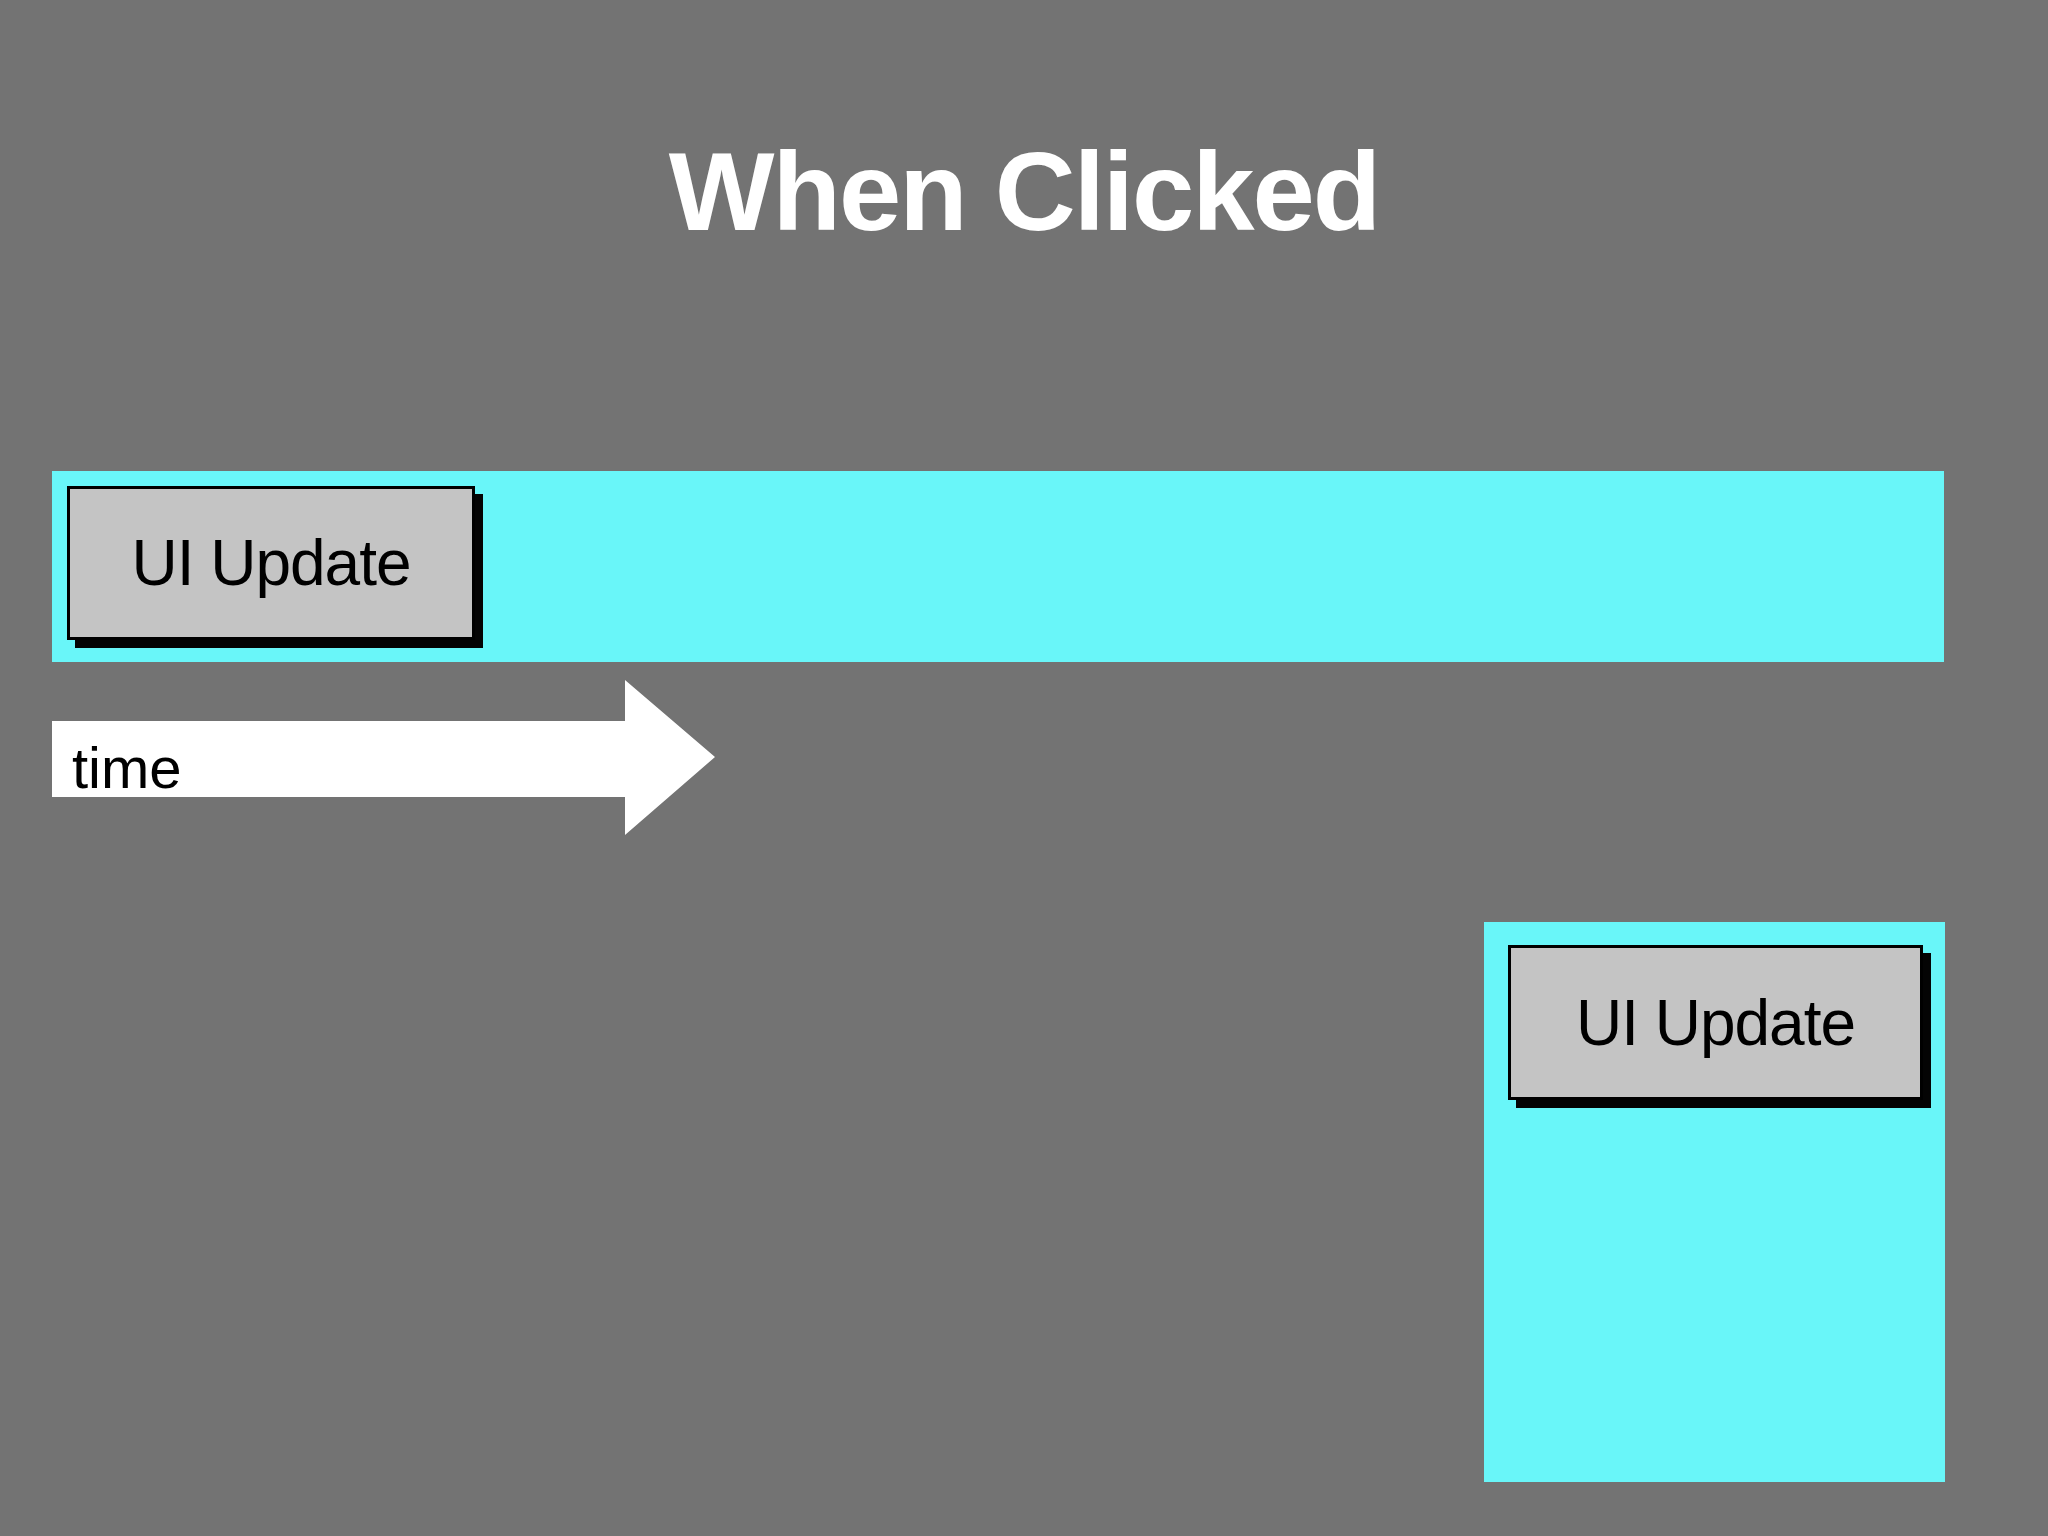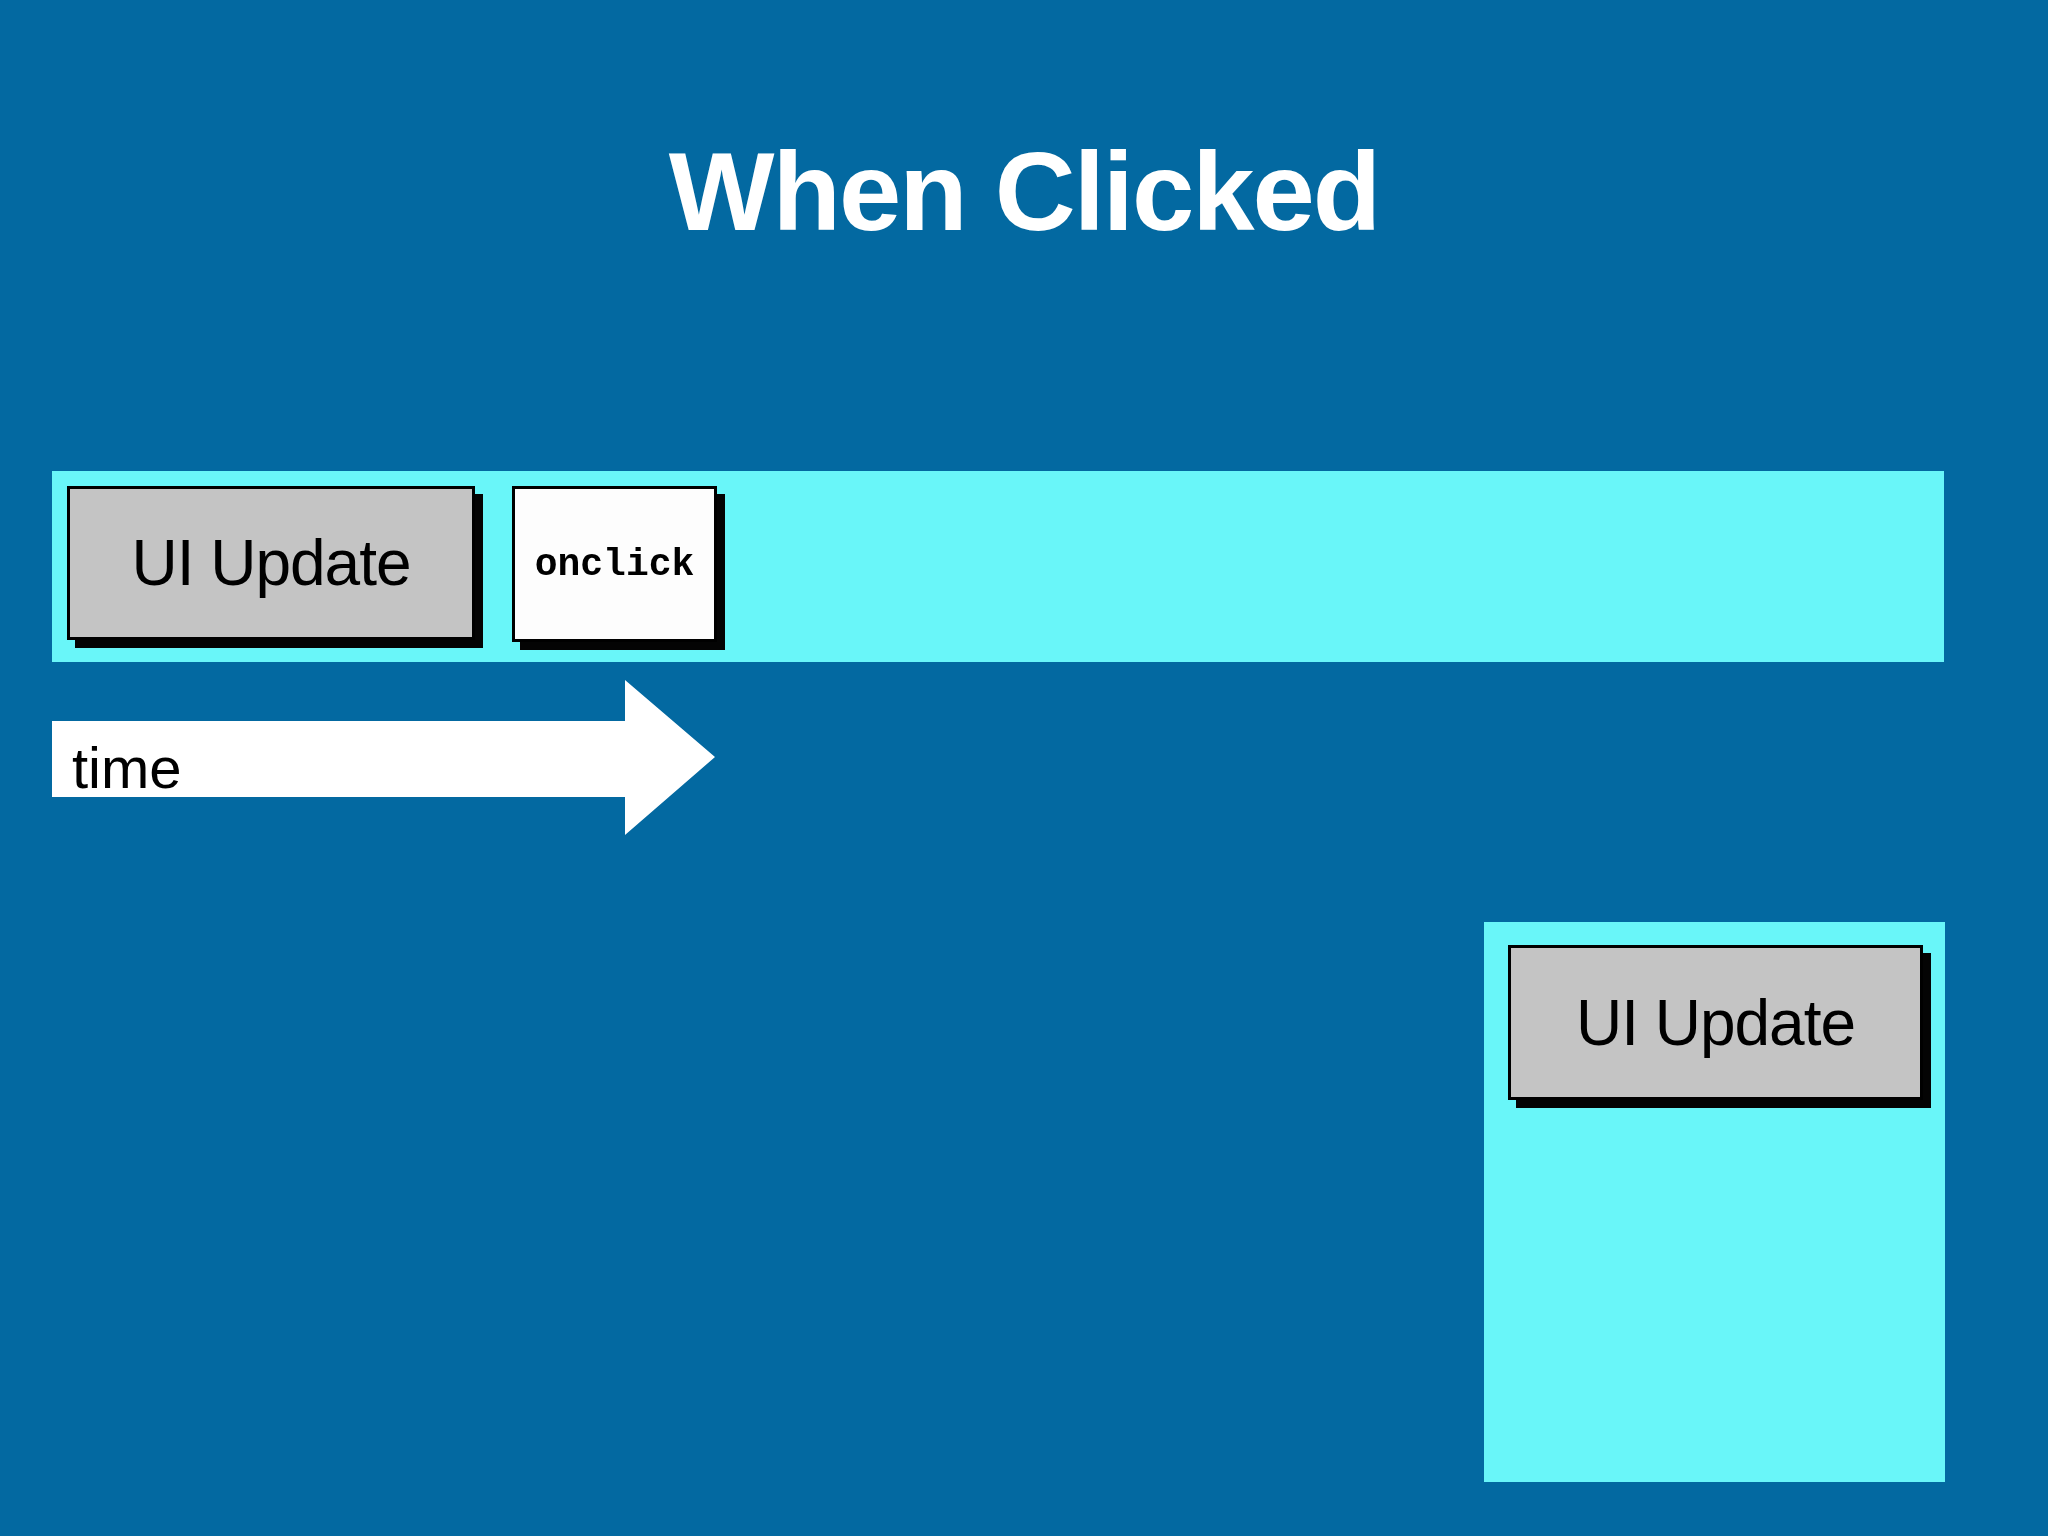--- a/index.html
+++ b/index.html
@@ -10,21 +10,21 @@
   body {
     width: 2048px;
     height: 1536px;
     position: relative;
     overflow: hidden;
     font-family: "Liberation Sans", sans-serif;
   }
   .slide {
     position: absolute;
     inset: 0;
-    background: #0369a1;
+    background: #737373;
   }
   .slide-title {
     position: absolute;
     top: 130px;
     left: 0;
     width: 100%;
     text-align: center;
     color: #FFFFFF;
     font-size: 112px;
     font-weight: bold;
@@ -116,23 +116,20 @@
 <body>
 
 <div class="slide">
 
   <div class="slide-title">When Clicked</div>
 
   <div class="bar-top">
     <div class="task-box task-gray box-ui1">
       <span>UI Update</span>
     </div>
-    <div class="task-box task-white box-onclick">
-      <span>onclick</span>
-    </div>
   </div>
 
   <div class="time-arrow">
     <div class="time-arrow-shape"></div>
     <span class="time-arrow-label">time</span>
   </div>
 
   <div class="bar-bottom">
     <div class="task-box task-gray box-ui2">
       <span>UI Update</span>

